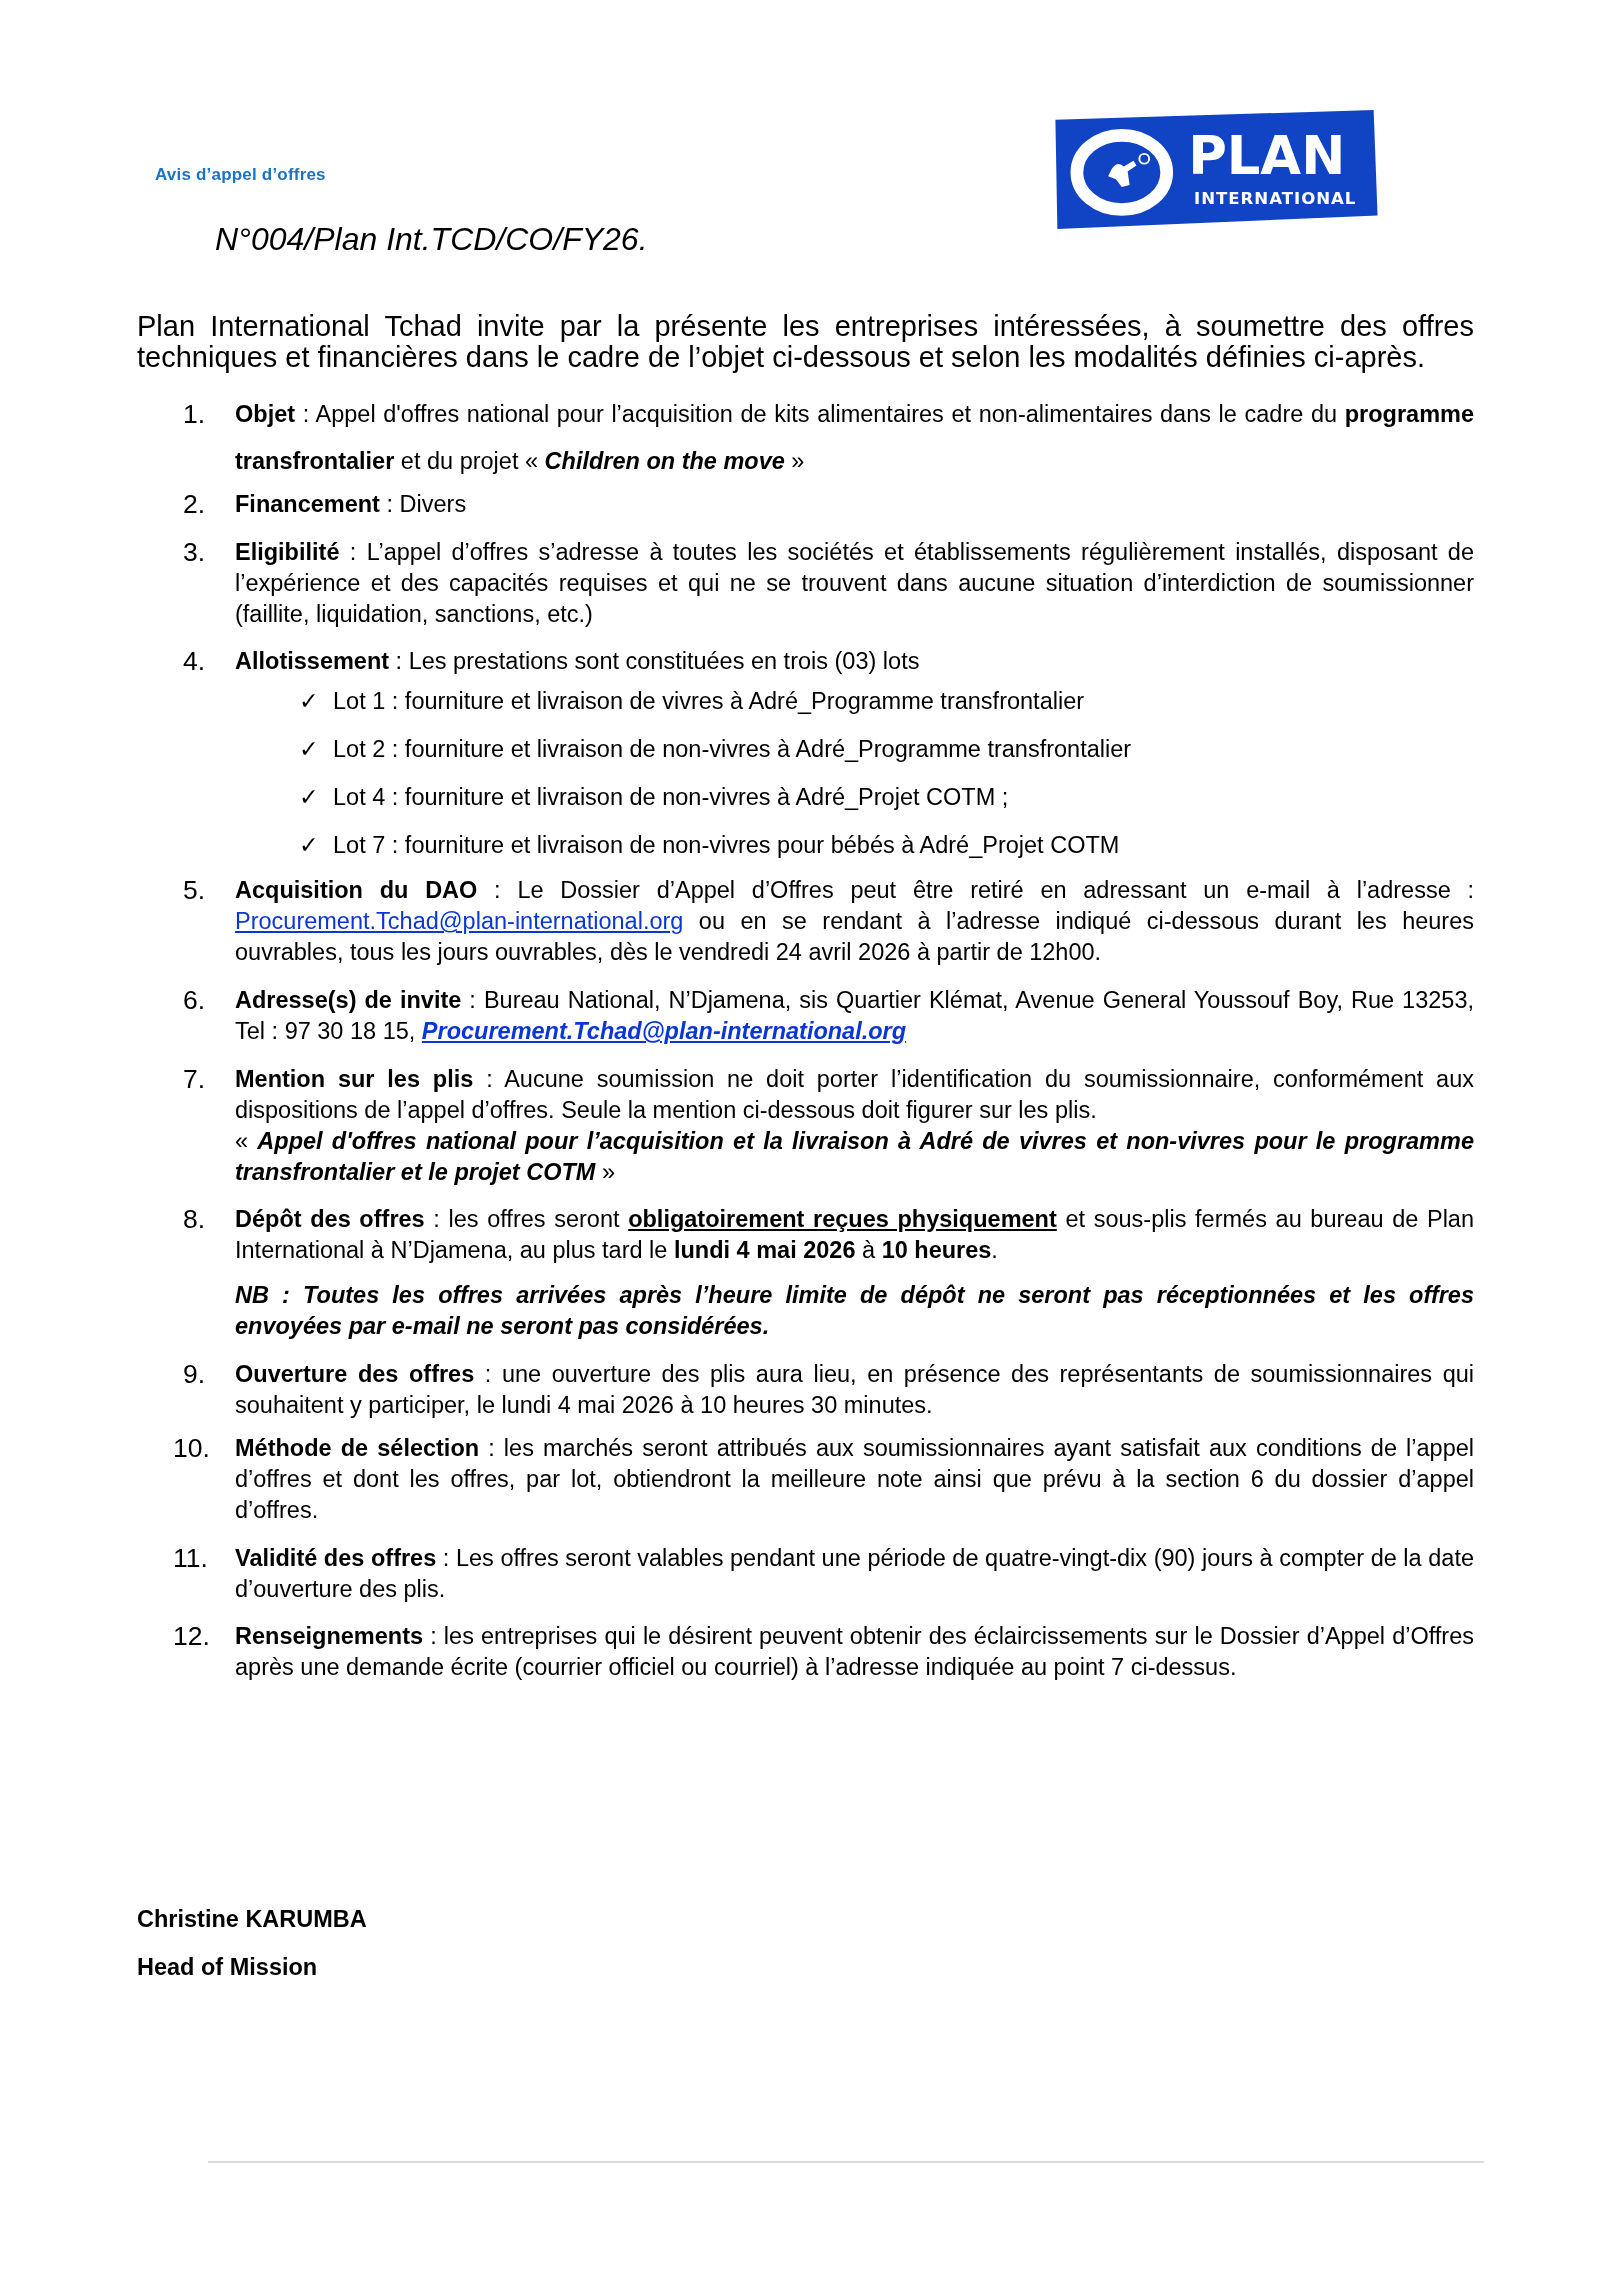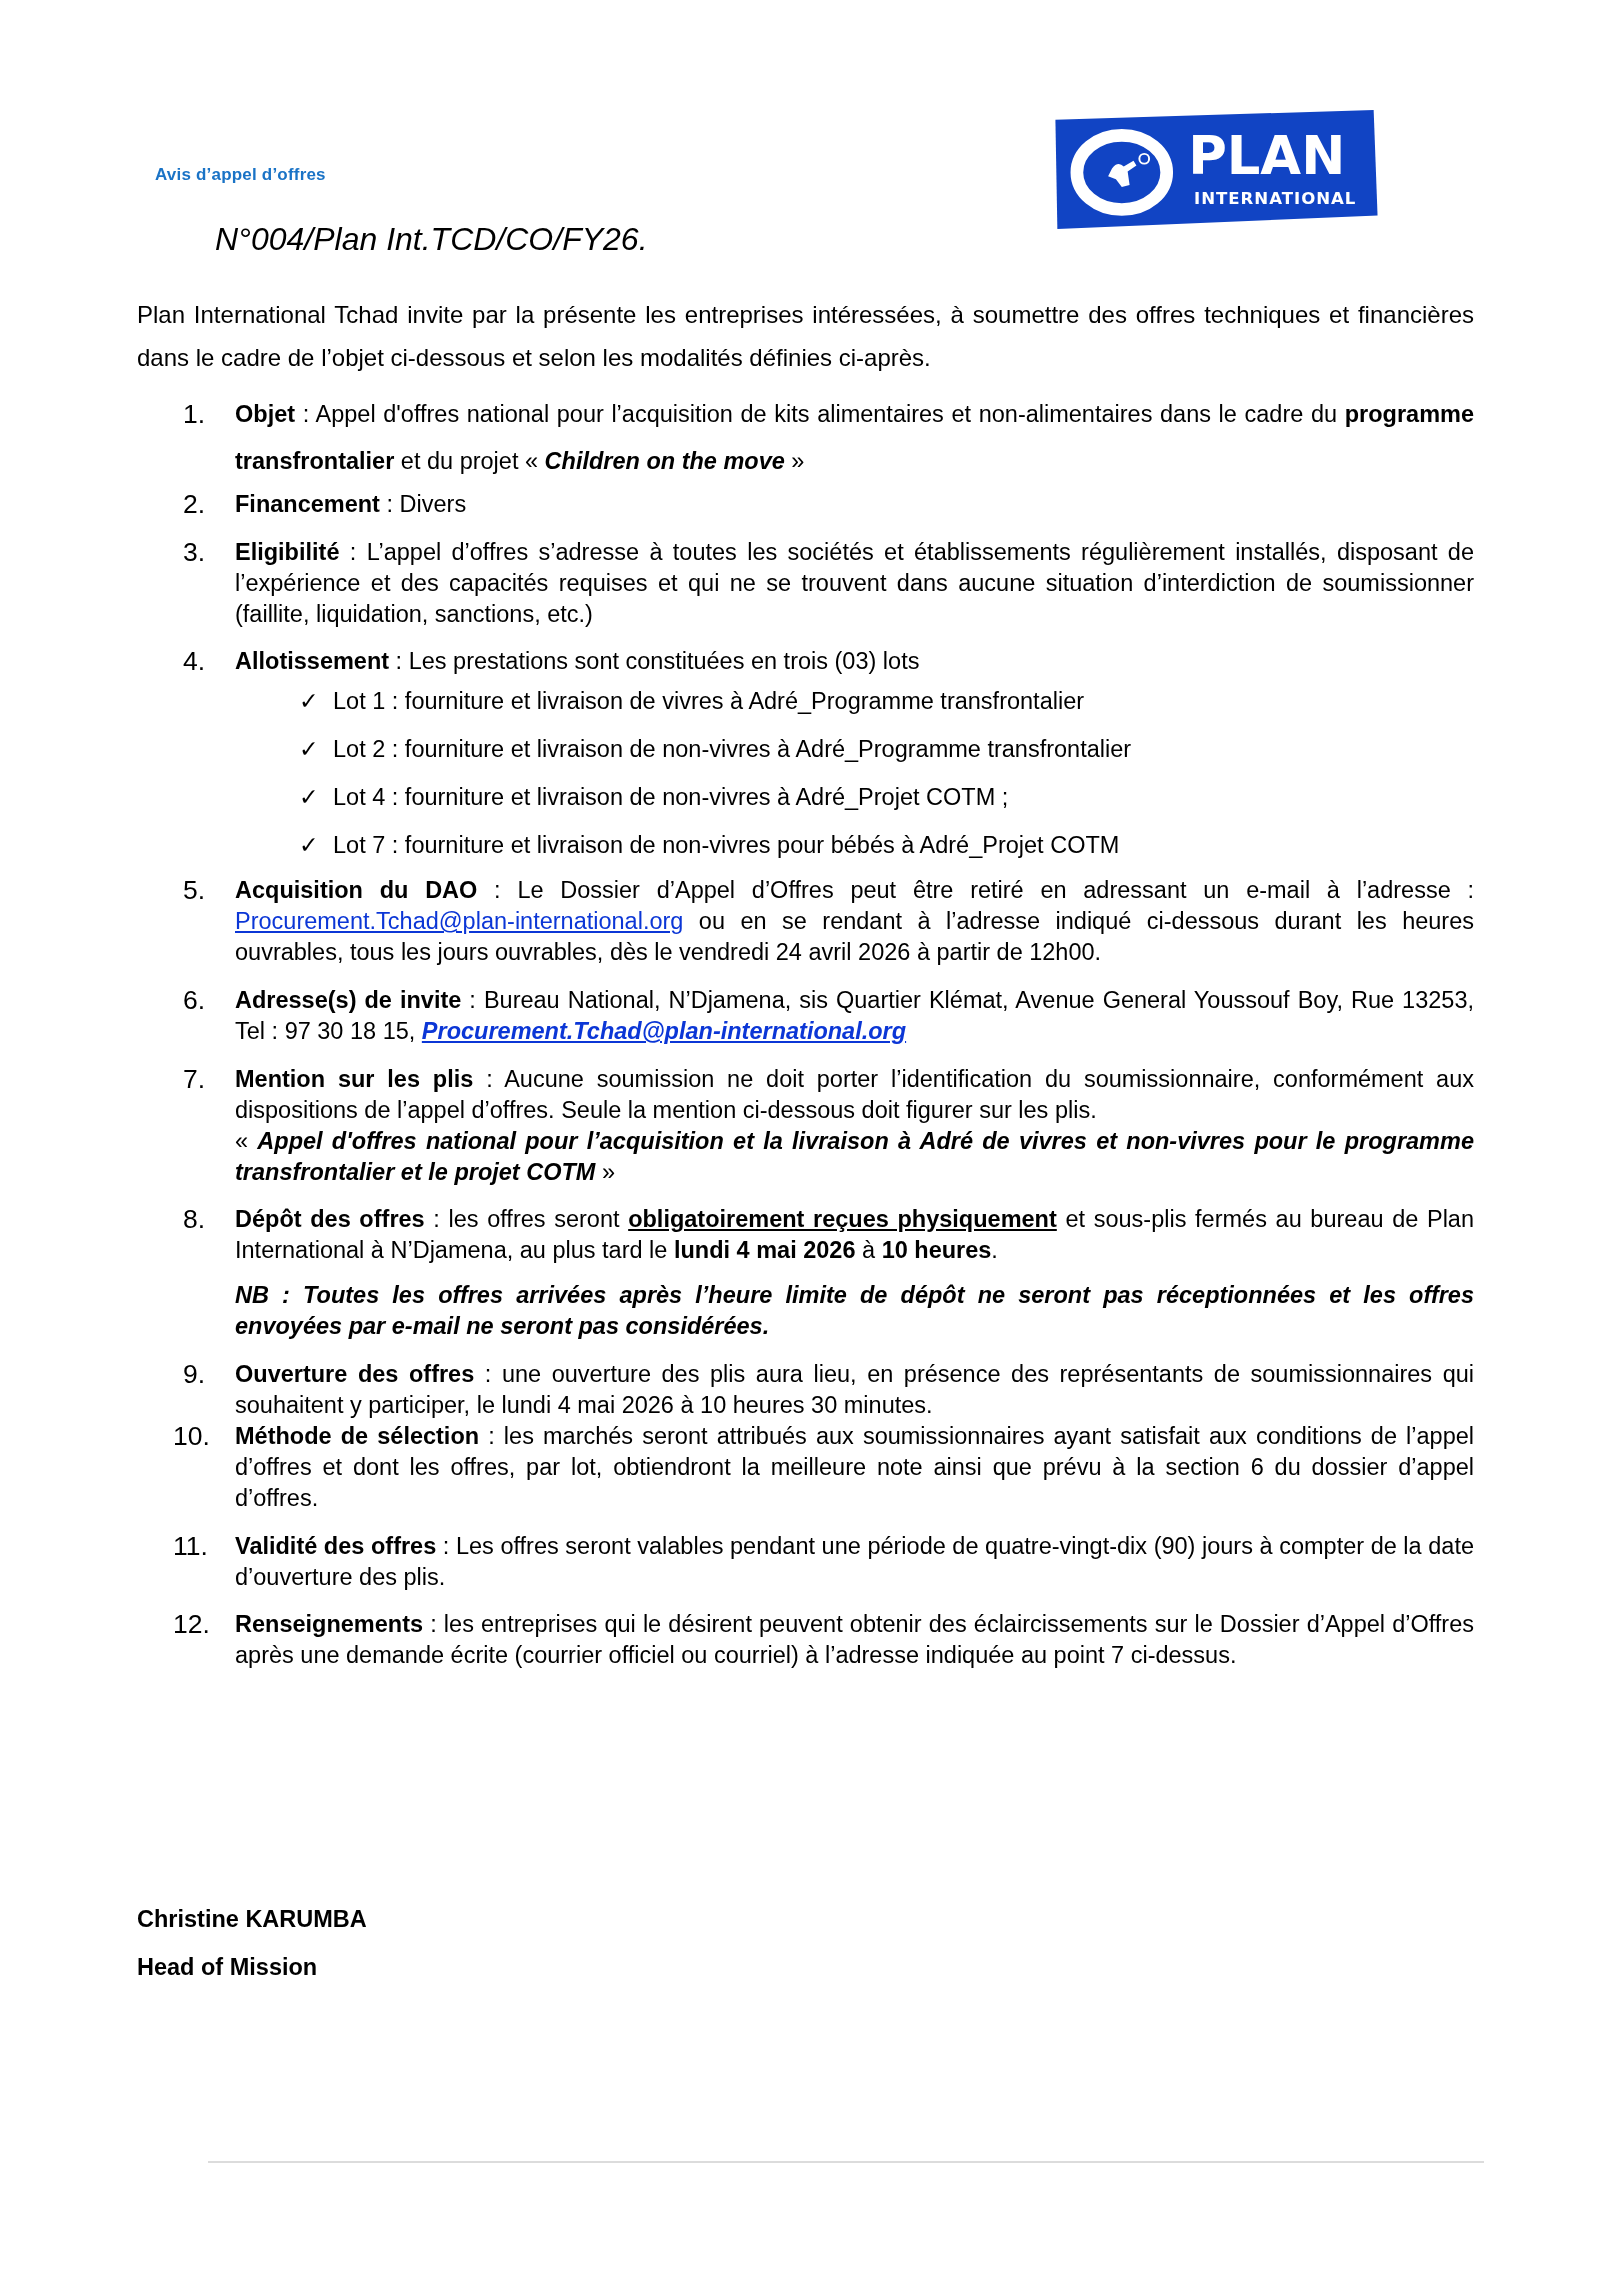--- a/index.html
+++ b/index.html
@@ -7,22 +7,22 @@
            font-family: "Liberation Sans", sans-serif; color: #000; }
     .page { position: absolute; left: 0; top: 0; width: 1621px; height: 2293px; }
 
     .title { position: absolute; left: 155px; top: 165px; font-size: 17px; font-weight: bold;
              color: #1a73c6; letter-spacing: 0.2px; }
     .ref { position: absolute; left: 215px; top: 221px; font-size: 32px; font-weight: normal;
            font-style: italic; }
 
     .logo { position: absolute; left: 1051px; top: 108px; width: 329px; height: 123px; }
 
-    .intro { position: absolute; left: 137px; top: 293px; width: 1337px; font-size: 24px;
-             line-height: 43px; text-align: justify; }
+    .intro { position: absolute; left: 137px; top: 311px; width: 1337px; font-size: 29px;
+             line-height: 31px; text-align: justify; }
 
     .items { position: absolute; left: 137px; top: 391px; width: 1337px; font-size: 23.5px;
              line-height: 31px; }
     .item { position: relative; padding-left: 98px; text-align: justify; }
     .num { position: absolute; left: 46px; top: 0; font-size: 26.5px; }
     .bold { font-weight: bold; }
     .bi { font-weight: bold; font-style: italic; }
     .u { text-decoration: underline; }
     .link { color: #0b36d6; text-decoration: underline; }
     .link-bi { color: #0b36d6; text-decoration: underline; font-weight: bold; font-style: italic; }
@@ -106,21 +106,21 @@
       <span class="num">8.</span>
       <span class="bold">Dépôt des offres</span><span> : les offres seront </span><span class="bold u">obligatoirement reçues physiquement</span><span> et sous-plis fermés au bureau de Plan International à N’Djamena, au plus tard le </span><span class="bold">lundi 4 mai 2026</span><span> à </span><span class="bold">10 heures</span><span>.</span>
     </div>
     <div class="item bi" style="margin-top:14px;">NB : Toutes les offres arrivées après l’heure limite de dépôt ne seront pas réceptionnées et les offres envoyées par e-mail ne seront pas considérées.</div>
 
     <div class="item" style="margin-top:16.7px;">
       <span class="num">9.</span>
       <span class="bold">Ouverture des offres</span><span> : une ouverture des plis aura lieu, en présence des représentants de soumissionnaires qui souhaitent y participer, le lundi 4 mai 2026 à 10 heures 30 minutes.</span>
     </div>
 
-    <div class="item" style="margin-top:0;">
+    <div class="item" style="margin-top:12px;">
       <span class="num" style="left:36px;">10.</span>
       <span class="bold">Méthode de sélection</span><span> : les marchés seront attribués aux soumissionnaires ayant satisfait aux conditions de l’appel d’offres et dont les offres, par lot, obtiendront la meilleure note ainsi que prévu à la section 6 du dossier d’appel d’offres.</span>
     </div>
 
     <div class="item" style="margin-top:16.7px;">
       <span class="num" style="left:36px;">11.</span>
       <span class="bold">Validité des offres</span><span> : Les offres seront valables pendant une période de quatre-vingt-dix (90) jours à compter de la date d’ouverture des plis.</span>
     </div>
 
     <div class="item" style="margin-top:16.7px;">

